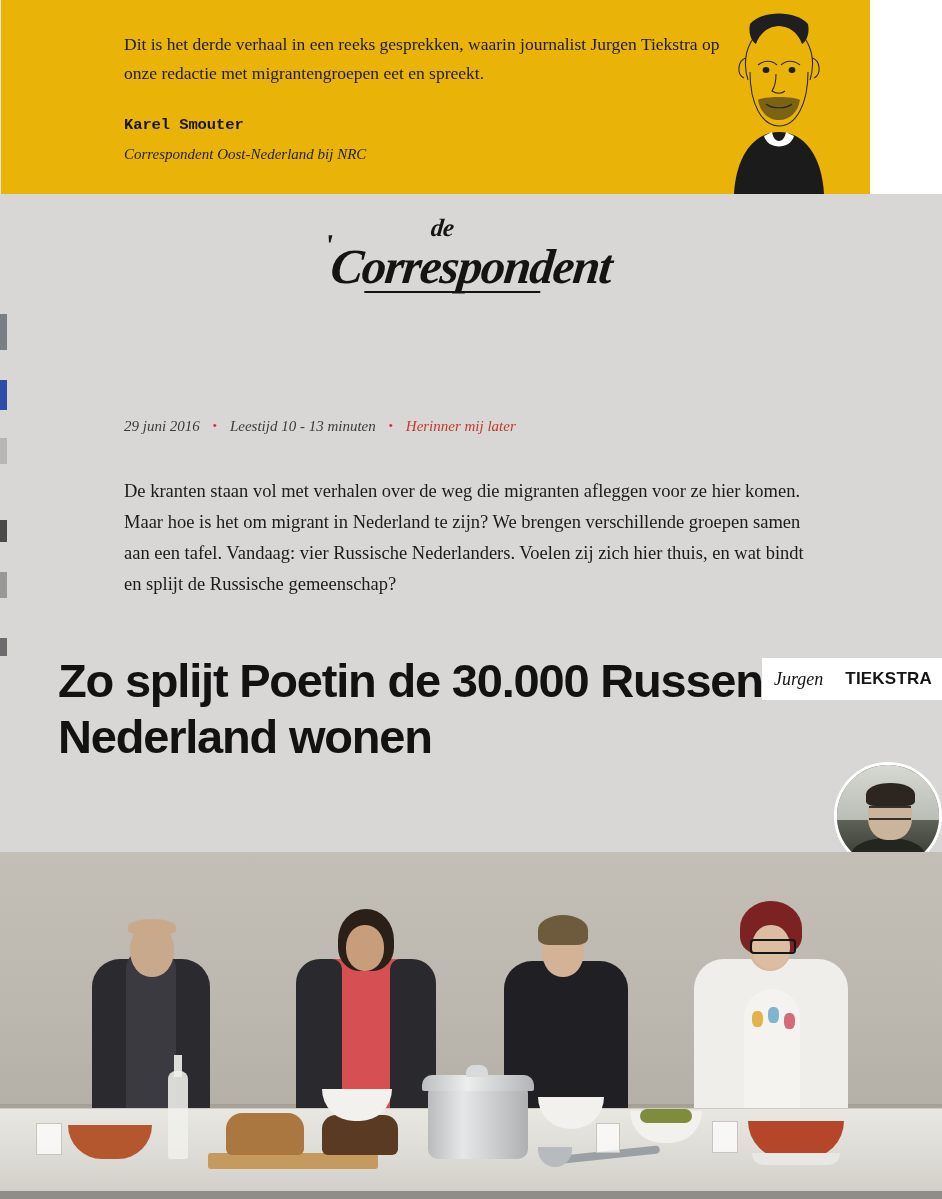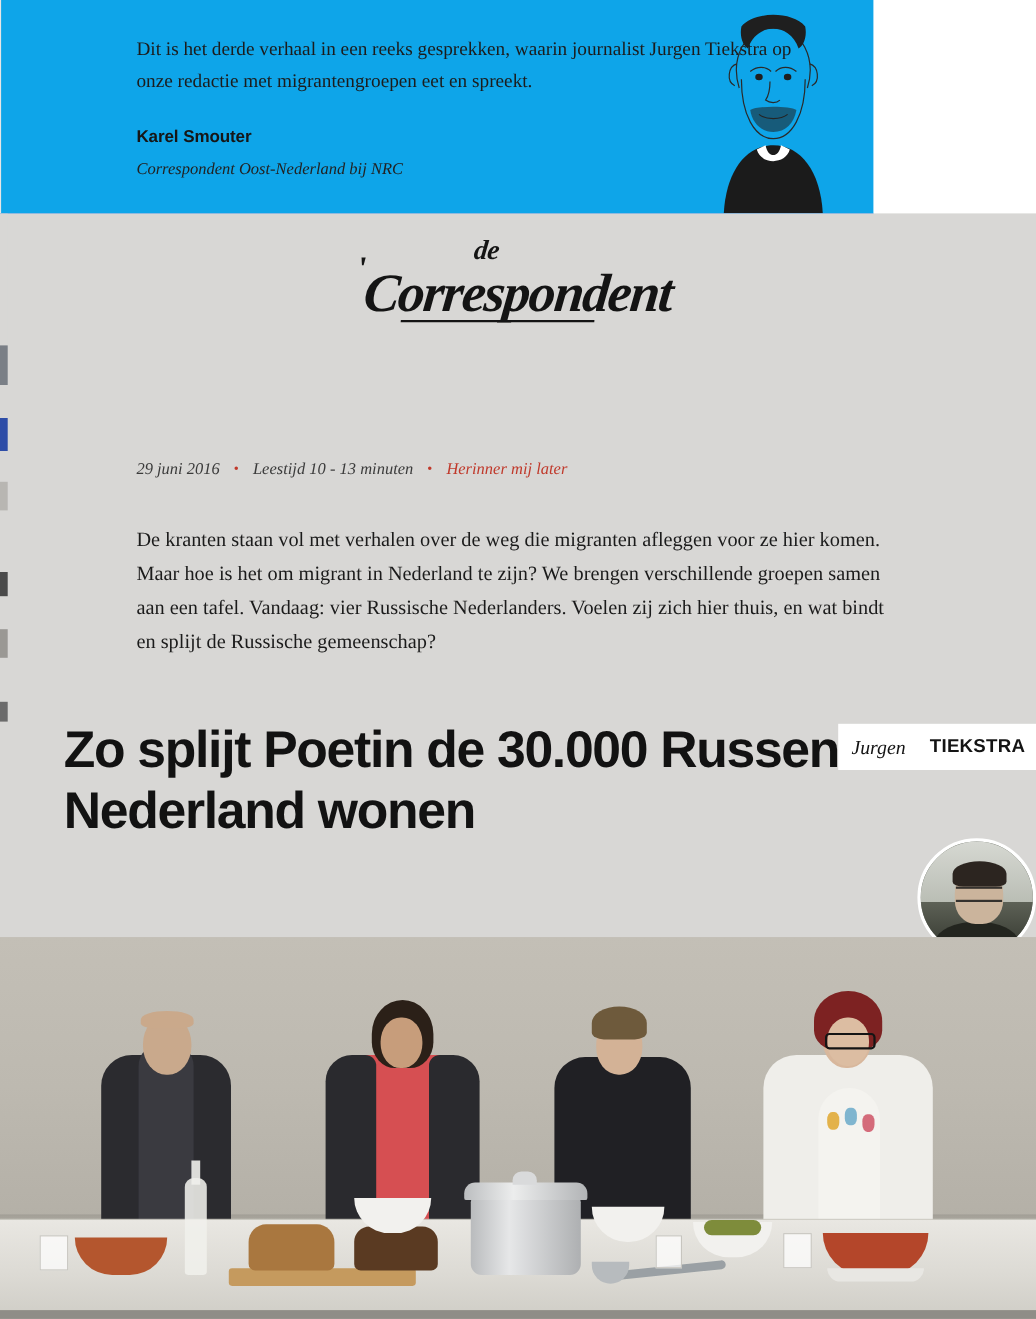--- a/index.html
+++ b/index.html
@@ -20,23 +20,23 @@
     width: 942px;
     height: 1199px;
     overflow: hidden;
   }
 
   
   .intro-block {
     position: absolute;
     left: 0;
     top: 0;
-    width: 794px;
+    width: 870px;
     height: 194px;
-    background: #0ea5e9;
+    background: #eab308;
     border-bottom: 5px solid #3b82f6;
     overflow: hidden;
   }
   .intro-rule-left {
     position: absolute;
     left: 0;
     top: 0;
     width: 1px;
     height: 194px;
     background: #e6e6e6;
@@ -48,21 +48,21 @@
     width: 600px;
     font-family: "Liberation Serif", serif;
     font-size: 17.5px;
     line-height: 29px;
     color: #1c1c1c;
   }
   .intro-author {
     position: absolute;
     left: 124px;
     top: 116px;
-    font-family: Liberation Sans, sans-serif;
+    font-family: Liberation Mono, monospace;
     font-size: 15.5px;
     font-weight: bold;
     letter-spacing: -0.1px;
     color: #161616;
   }
   .intro-role {
     position: absolute;
     left: 124px;
     top: 146px;
     font-family: "Liberation Serif", serif;

